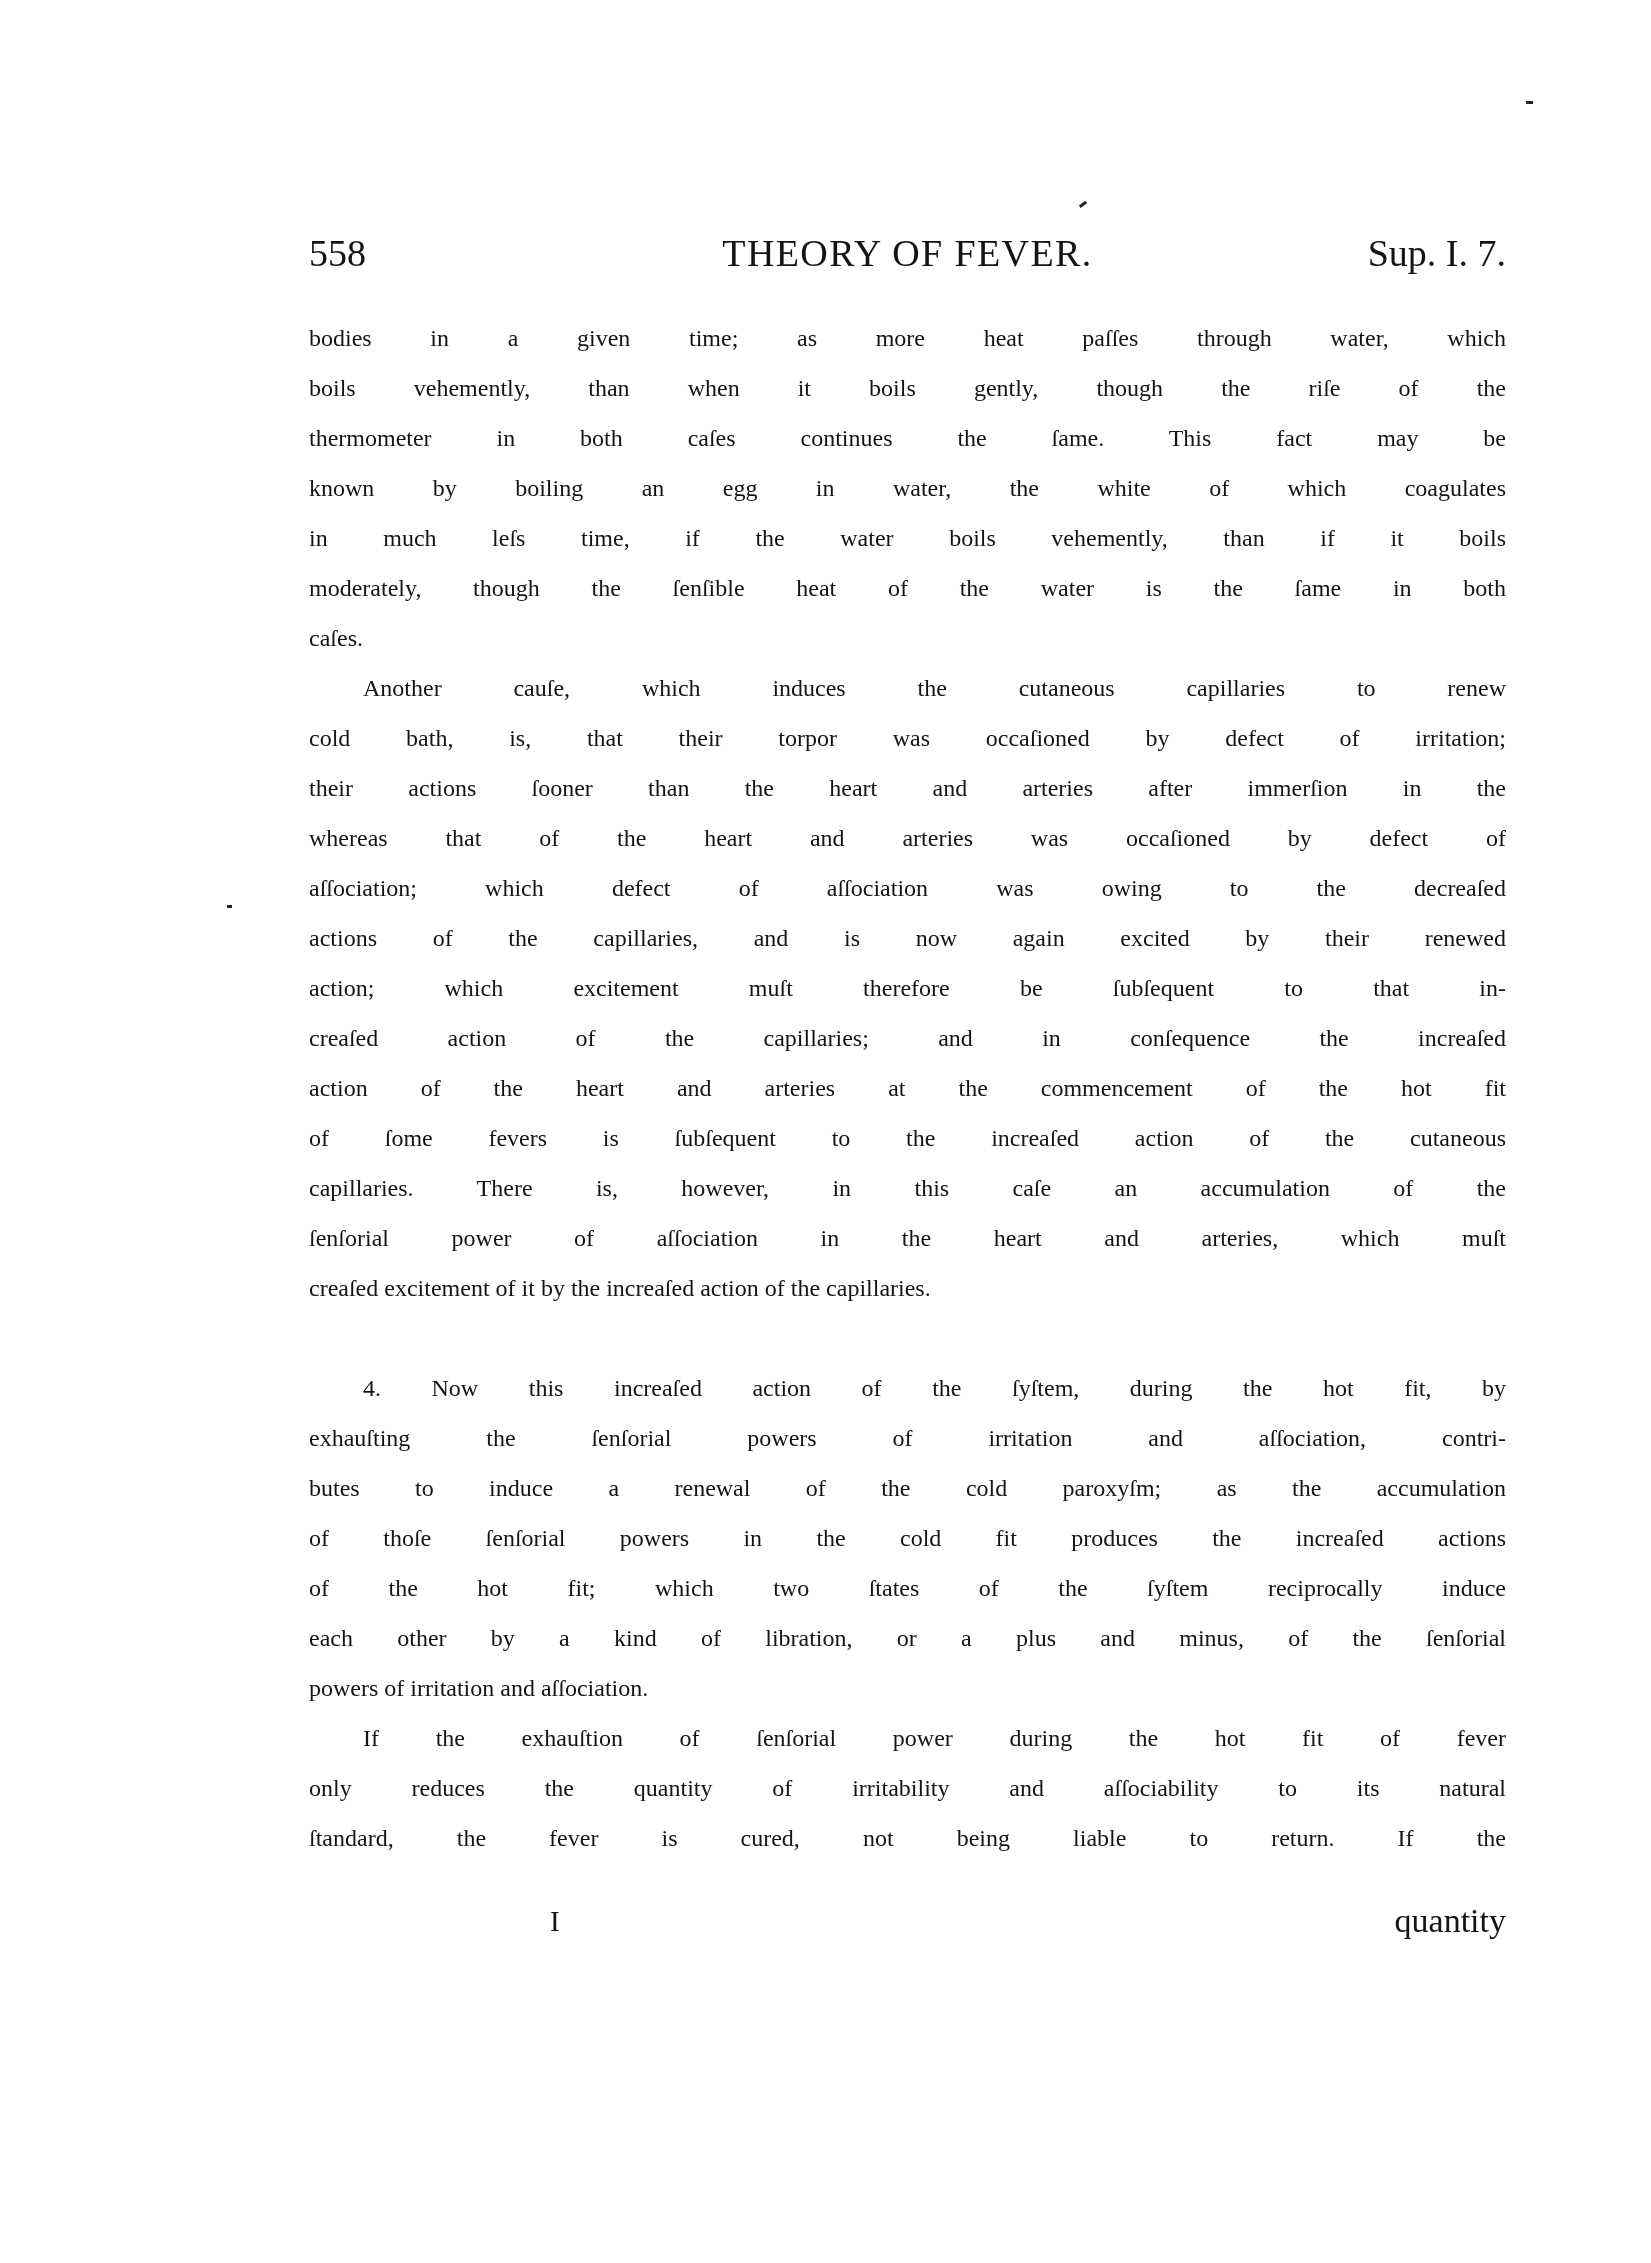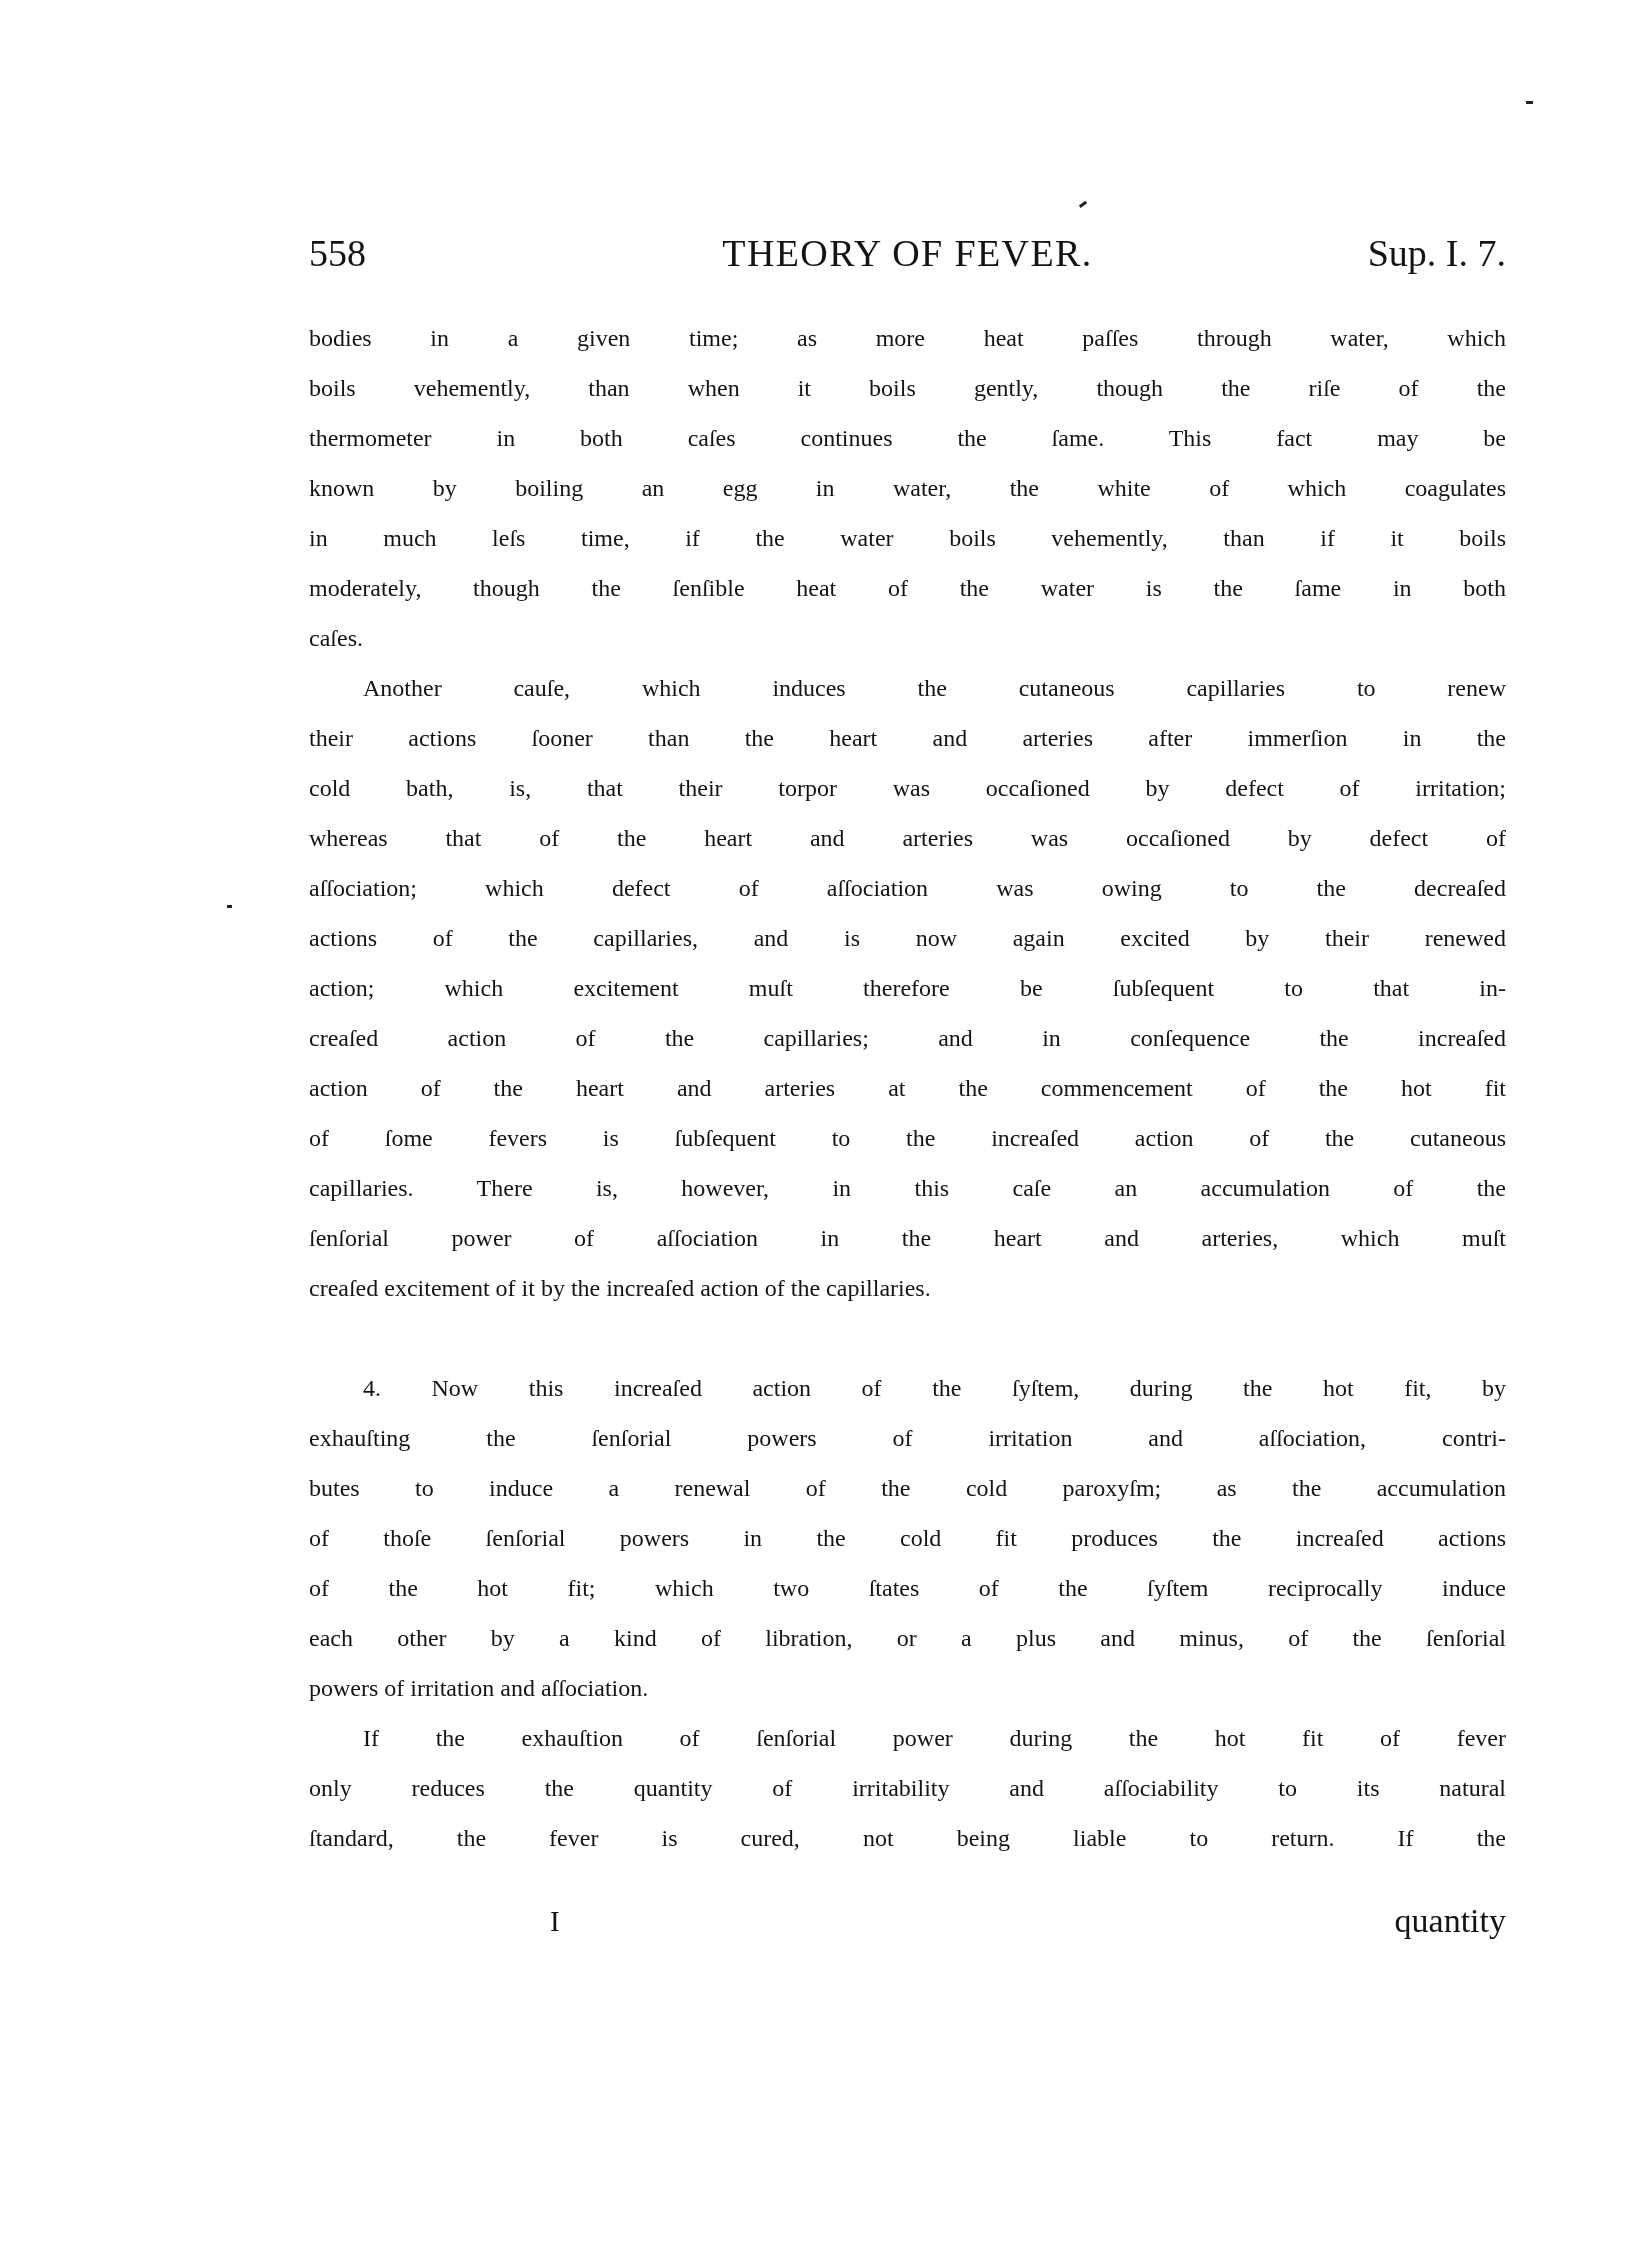--- a/index.html
+++ b/index.html
@@ -42,22 +42,22 @@
         <span class="line">bodies in a given time; as more heat paſſes through water, which</span>
         <span class="line">boils vehemently, than when it boils gently, though the riſe of the</span>
         <span class="line">thermometer in both caſes continues the ſame.  This fact may be</span>
         <span class="line">known by boiling an egg in water, the white of which coagulates</span>
         <span class="line">in much leſs time, if the water boils vehemently, than if it boils</span>
         <span class="line">moderately, though the ſenſible heat of the water is the ſame in both</span>
         <span class="line last">caſes.</span>
       </div>
       <div>
         <span class="line indent">Another cauſe, which induces the cutaneous capillaries to renew</span>
+        <span class="line">cold bath, is, that their torpor was occaſioned by defect of irritation;</span>
         <span class="line">their actions ſooner than the heart and arteries after immerſion in the</span>
-        <span class="line">cold bath, is, that their torpor was occaſioned by defect of irritation;</span>
         <span class="line">whereas that of the heart and arteries was occaſioned by defect of</span>
         <span class="line">aſſociation; which defect of aſſociation was owing to the decreaſed</span>
         <span class="line">actions of the capillaries, and is now again excited by their renewed</span>
         <span class="line">action; which excitement muſt therefore be ſubſequent to that in-</span>
         <span class="line">creaſed action of the capillaries; and in conſequence the increaſed</span>
         <span class="line">action of the heart and arteries at the commencement of the hot fit</span>
         <span class="line">of ſome fevers is ſubſequent to the increaſed action of the cutaneous</span>
         <span class="line">capillaries.  There is, however, in this caſe an accumulation of the</span>
         <span class="line">ſenſorial power of aſſociation in the heart and arteries, which muſt</span>
         <span class="line last">creaſed excitement of it by the increaſed action of the capillaries.</span>

